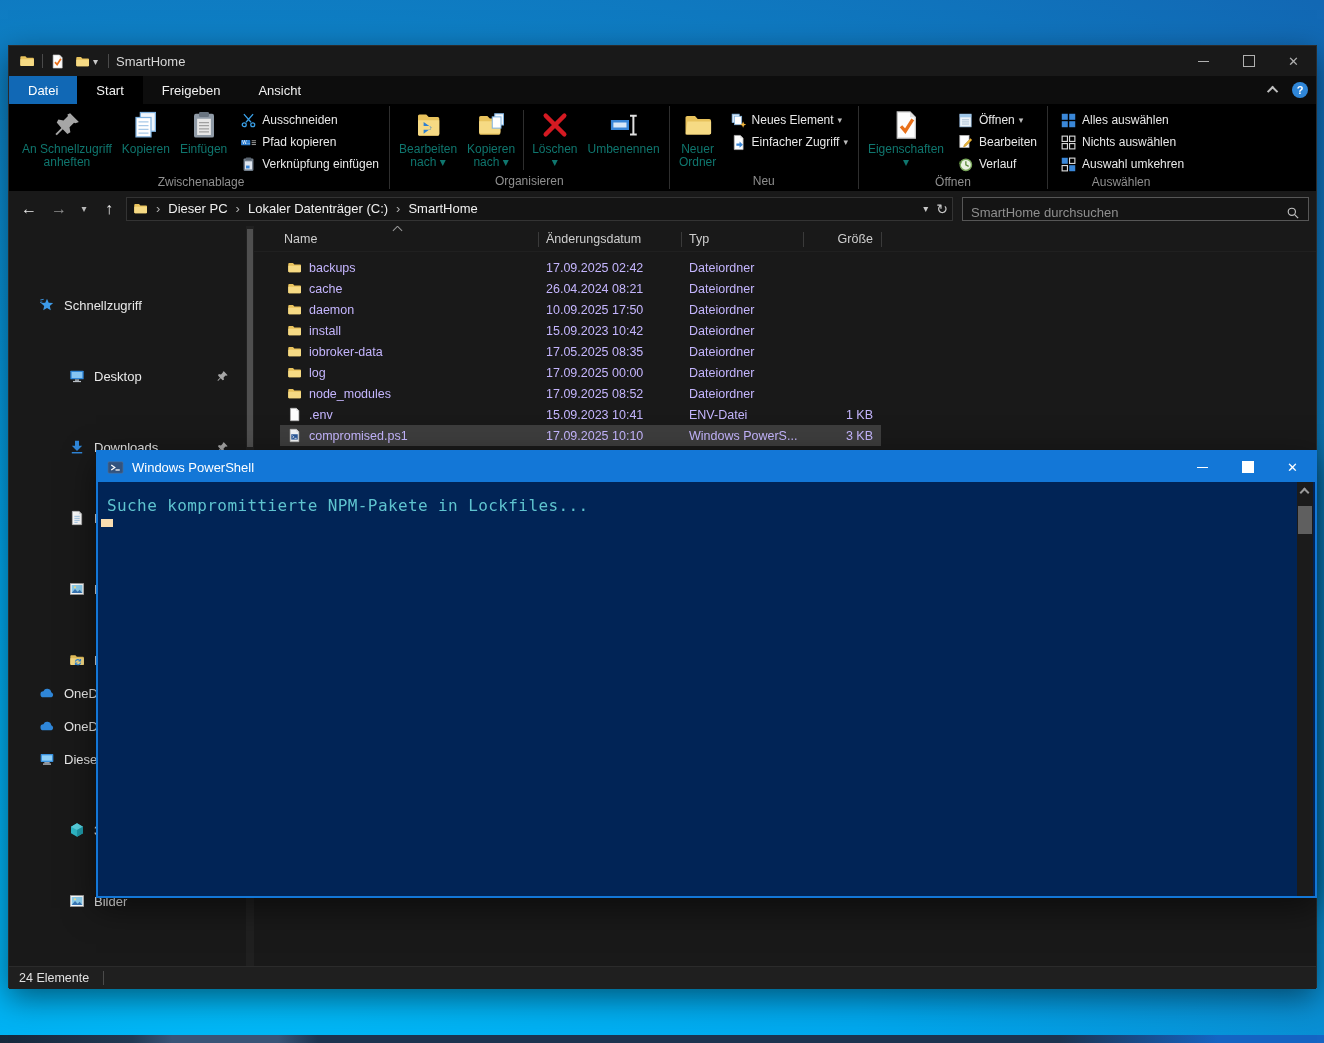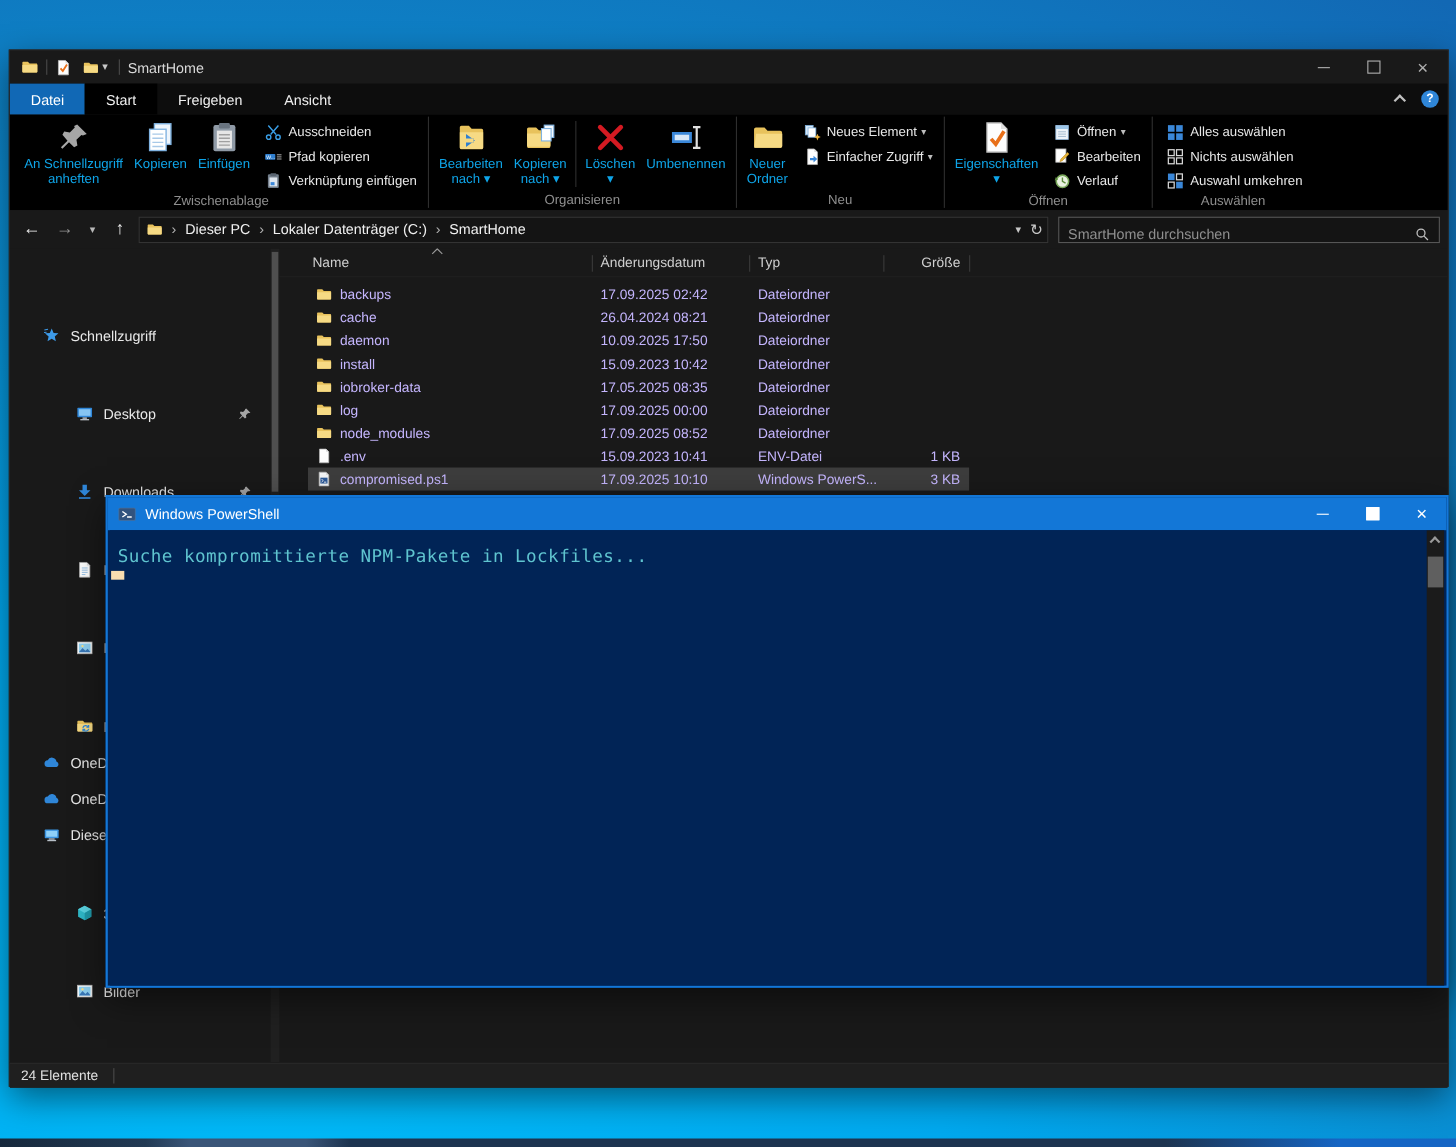--- a/index.html
+++ b/index.html
@@ -35,21 +35,21 @@
   .chev-up { width:8px; height:8px; border-left:2px solid #c0c0c0; border-top:2px solid #c0c0c0; transform:rotate(45deg) translateY(2px); }
   .help-dot { width:16px; height:16px; border-radius:50%; background:#2f86d8; color:#fff; font-size:11px; font-weight:bold; display:flex; align-items:center; justify-content:center; }
   
   .ribbon { height:87px; background:#000; display:flex; align-items:stretch; padding-left:4px; }
   .rib-group { display:flex; flex-direction:column; padding:2px 4px 0 4px; }
   .rib-row { flex:1; display:flex; align-items:flex-start; }
   .rib-caption { height:17px; text-align:center; font-size:12px; color:#8f8f8f; }
   .rib-sep { width:1px; background:#2e2e2e; margin:2px 0; }
   .rib-inner-sep { width:1px; background:#2e2e2e; margin:4px 3px; align-self:stretch; }
   .rib-large { display:flex; flex-direction:column; align-items:center; padding:4px 5px 0 5px; min-width:48px; }
-  .rib-large .lbl { margin-top:3px; font-size:12px; line-height:13px; text-align:center; color:#0ea5e9; white-space:nowrap; }
+  .rib-large .lbl { margin-top:3px; font-size:12px; line-height:13px; text-align:center; color:#0f766e; white-space:nowrap; }
   .rib-small-stack { display:flex; flex-direction:column; justify-content:flex-start; padding:3px 2px 0 4px; }
   .rib-small { display:flex; align-items:center; height:22px; font-size:12px; color:#e8e8e8; white-space:nowrap; padding:0 4px; }
   .rib-small .ic { margin-right:5px; }
   .dd { color:#bdbdbd; font-size:9px; margin-left:4px; }
   .ic { display:inline-flex; }
   .ic svg { width:100%; height:100%; display:block; }
   
   .addr { height:35px; background:#191919; display:flex; align-items:center; padding:0 7px; gap:4px; }
   .nav-btn { width:26px; height:24px; display:flex; align-items:center; justify-content:center; color:#e8e8e8; font-size:16px; }
   .nav-btn.small { width:16px; font-size:10px; color:#b8b8b8; }

